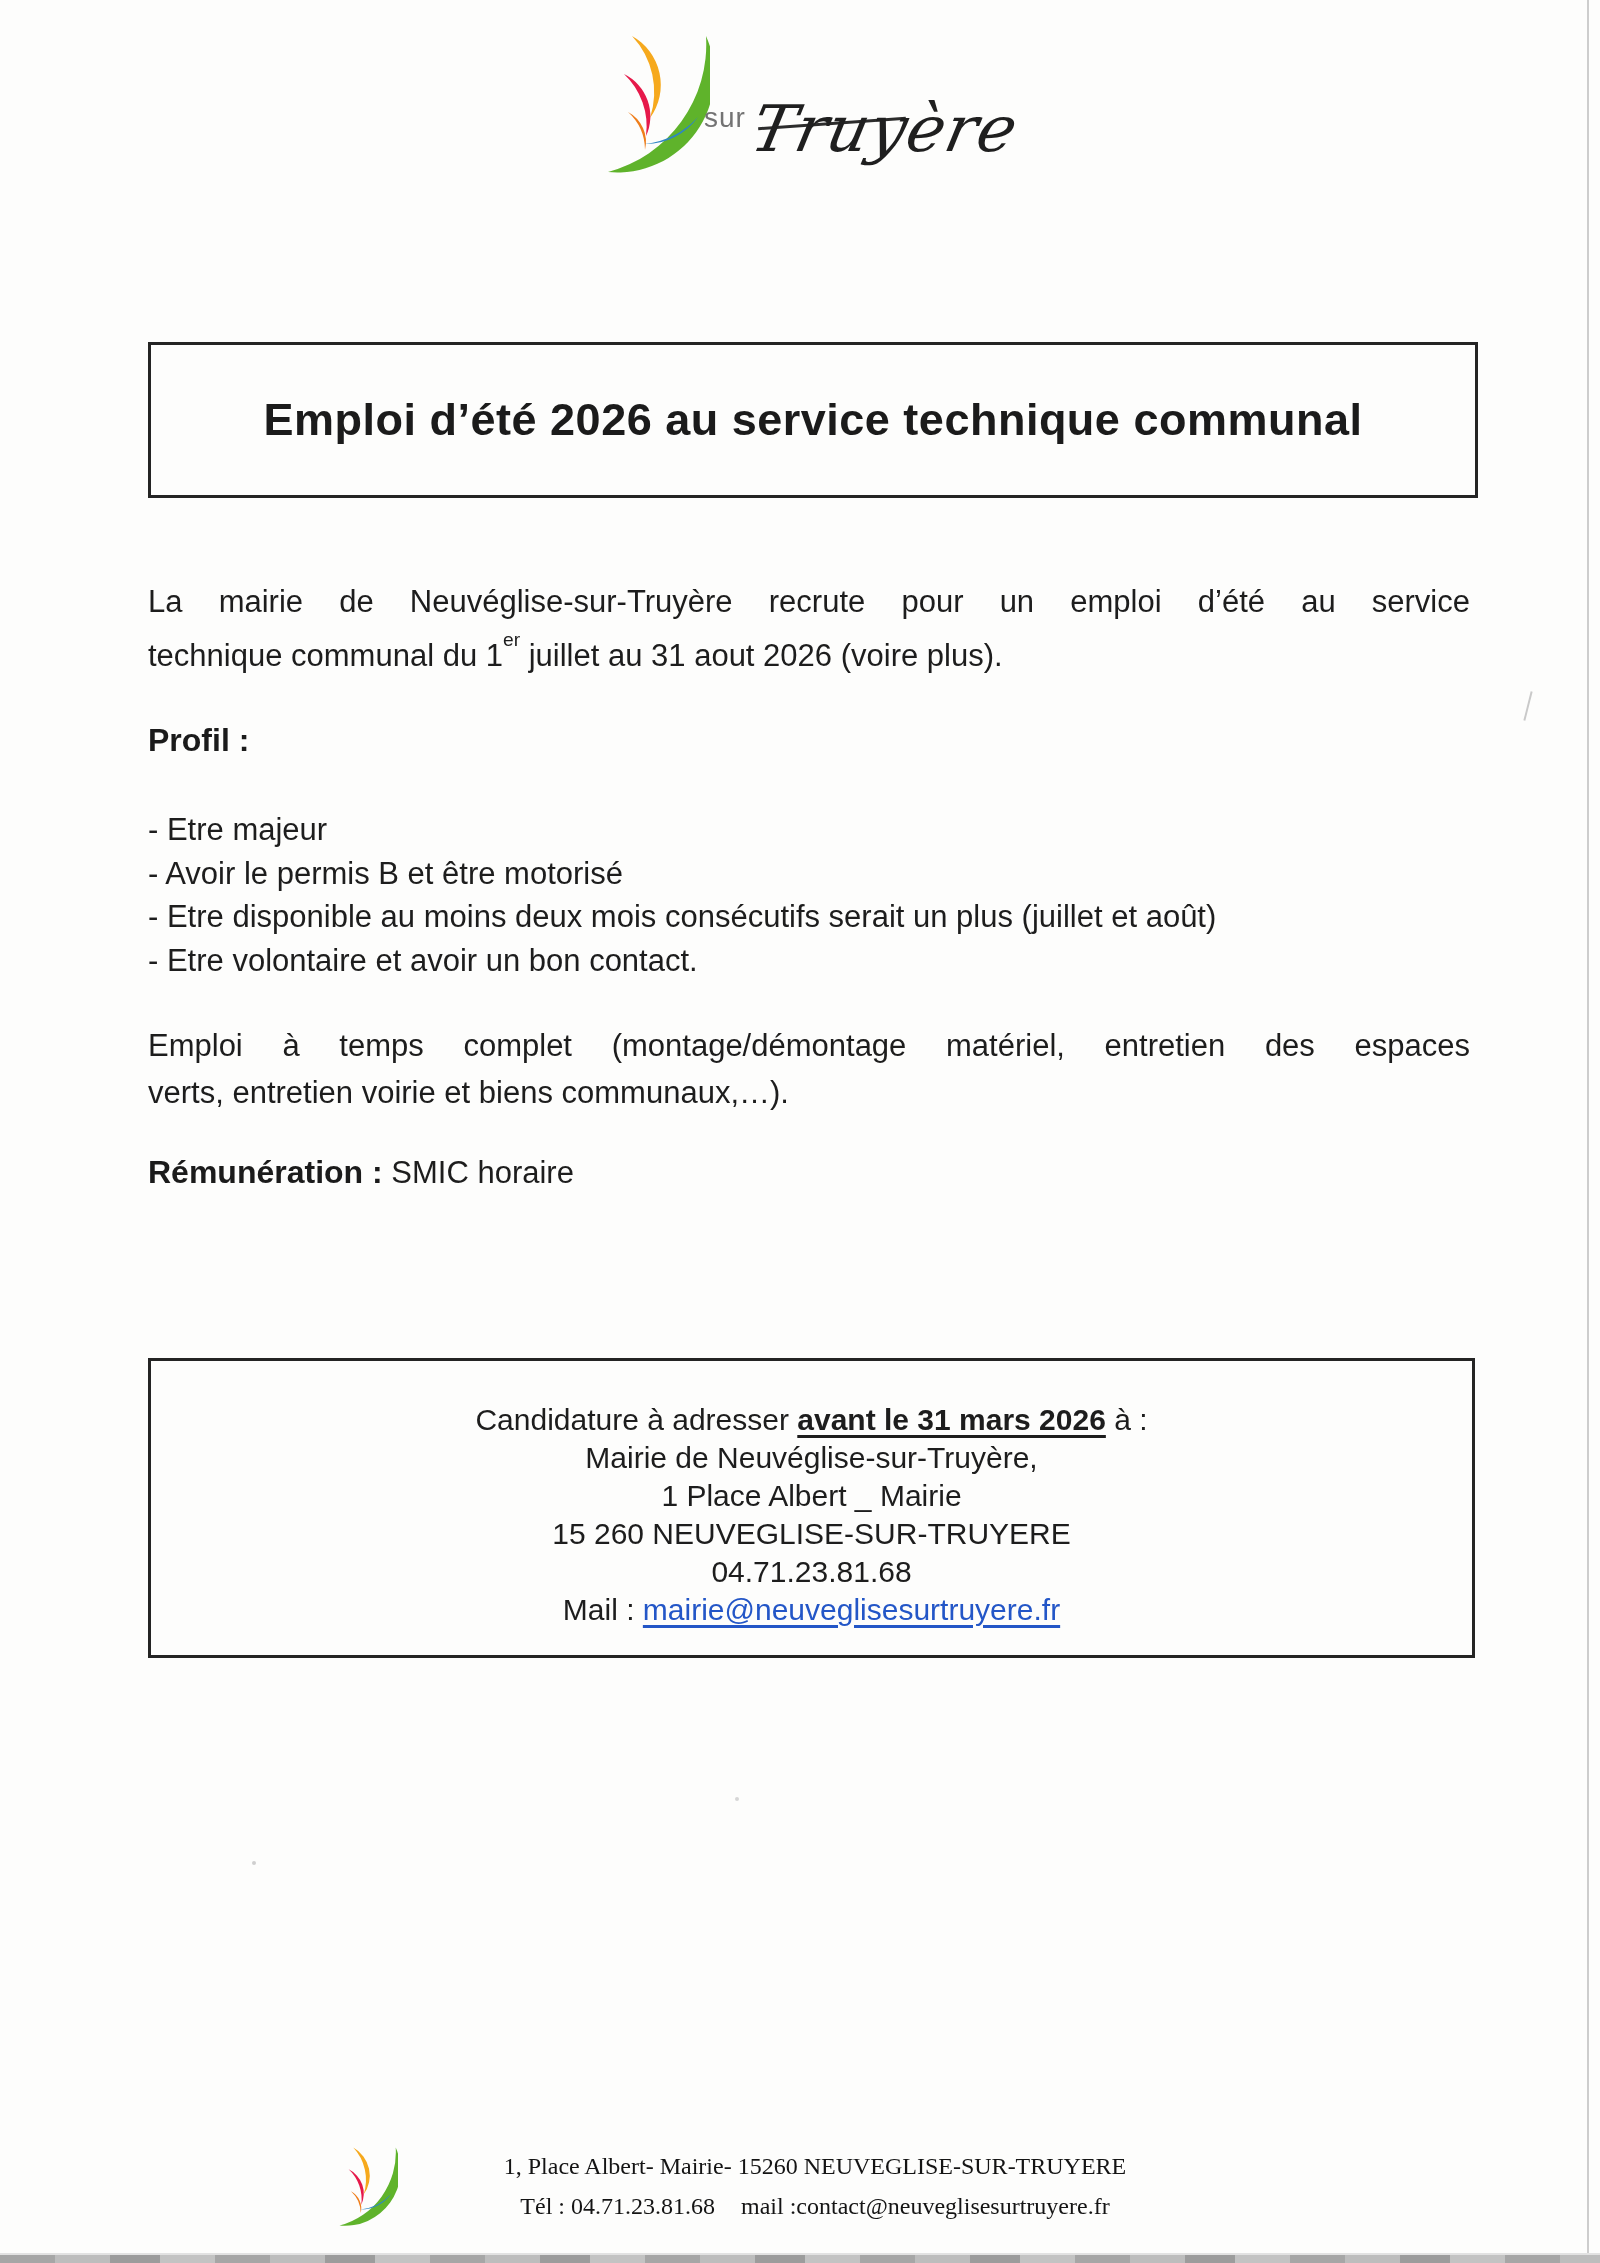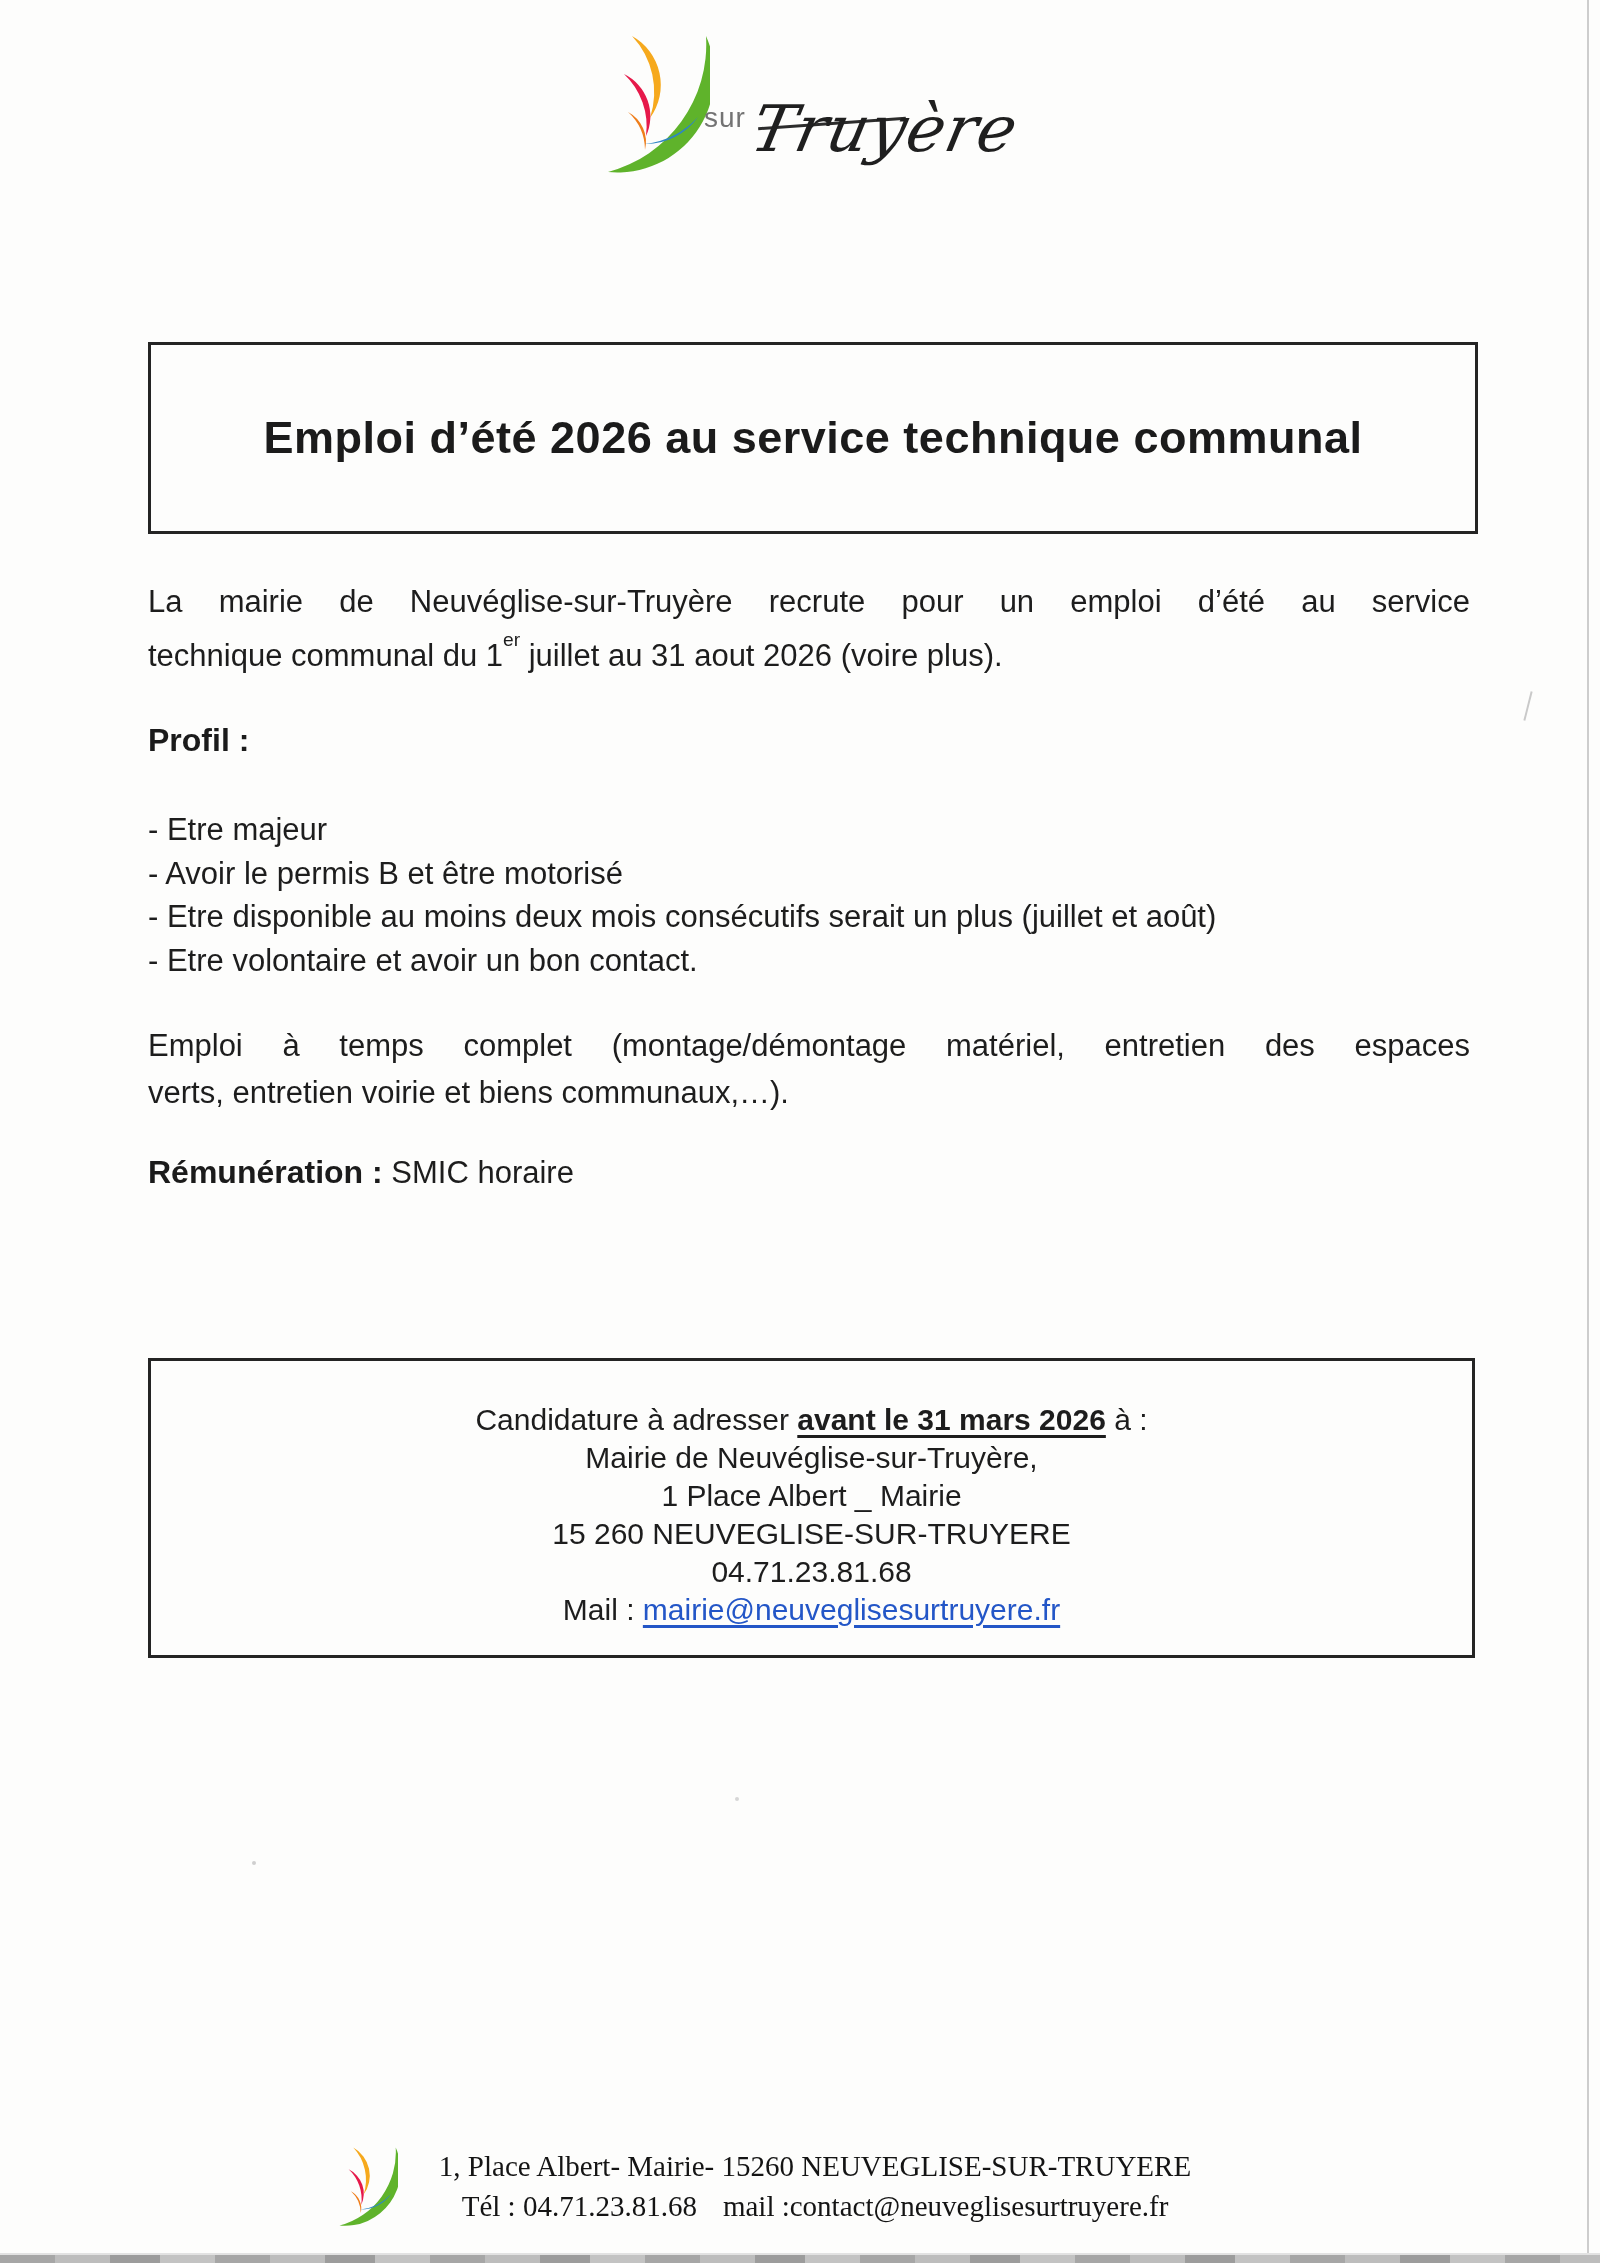--- a/index.html
+++ b/index.html
@@ -29,21 +29,21 @@
     background:#2c2c2c;transform:rotate(-4deg);
   }
   .logo-script{
     position:absolute;left:165px;top:78px;
     font-family:"DejaVu Serif","Liberation Serif",serif;
     font-style:italic;font-size:64px;color:#1f1f1f;
     transform:skewX(-12deg);letter-spacing:1px;
   }
   
   .title-box{
-    position:absolute;left:148px;top:342px;width:1330px;height:192px;
+    position:absolute;left:148px;top:342px;width:1330px;height:156px;
     border:3px solid #242424;box-sizing:border-box;
     display:flex;align-items:center;justify-content:center;
   }
   .title-box h1{
     margin:0;font-size:45px;font-weight:bold;color:#1b1b1b;letter-spacing:0.5px;
   }
   
   .bodytext{color:#1d1d1d;font-size:31px;}
   .intro{position:absolute;left:148px;top:578px;width:1322px;line-height:47px;}
   .just{text-align:justify;text-align-last:justify;}
@@ -60,21 +60,21 @@
     text-align:center;padding-top:40px;
     font-size:30px;color:#1d1d1d;line-height:38px;
   }
   .contact-box .bold-underline{font-weight:bold;text-decoration:underline;text-underline-offset:5px;}
   .contact-box a{color:#2356c7;text-decoration:underline;text-underline-offset:5px;cursor:pointer;}
   
   .footer-logo{position:absolute;left:328px;top:2120px;width:70px;height:132px;}
   .footer-text{
     position:absolute;left:420px;top:2146px;width:790px;text-align:center;
     font-family:"Liberation Serif","DejaVu Serif",serif;
-    font-size:29px;color:#141414;line-height:40px;
+    font-size:24px;color:#141414;line-height:40px;
   }
   .footer-text .gap{display:inline-block;width:26px;}
   
   .scan-vline{position:absolute;left:1587px;top:0;width:2px;height:2263px;background:#cdcdcd;}
   .scan-mark{position:absolute;left:1527px;top:691px;width:2px;height:30px;background:#c9c9c9;transform:rotate(14deg);}
   .speck1{position:absolute;left:735px;top:1797px;width:4px;height:4px;background:#d6d6d6;border-radius:50%;}
   .speck2{position:absolute;left:252px;top:1861px;width:4px;height:4px;background:#cfcfcf;border-radius:50%;}
   .scan-band{
     position:absolute;left:0;top:2253px;width:1600px;height:10px;
     background:repeating-linear-gradient(90deg,#a6a6a6 0 55px,#bdbdbd 55px 110px,#9c9c9c 110px 160px,#c3c3c3 160px 215px);

